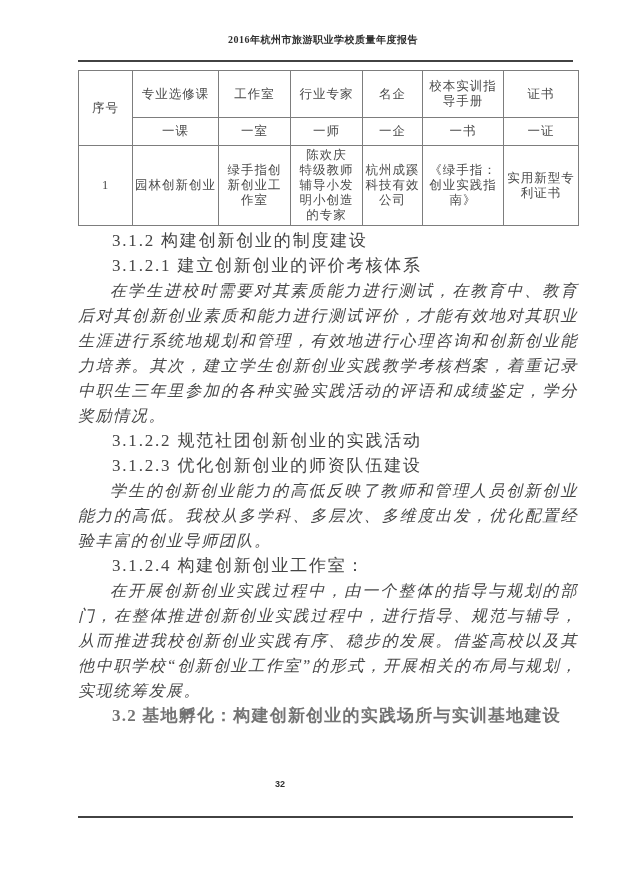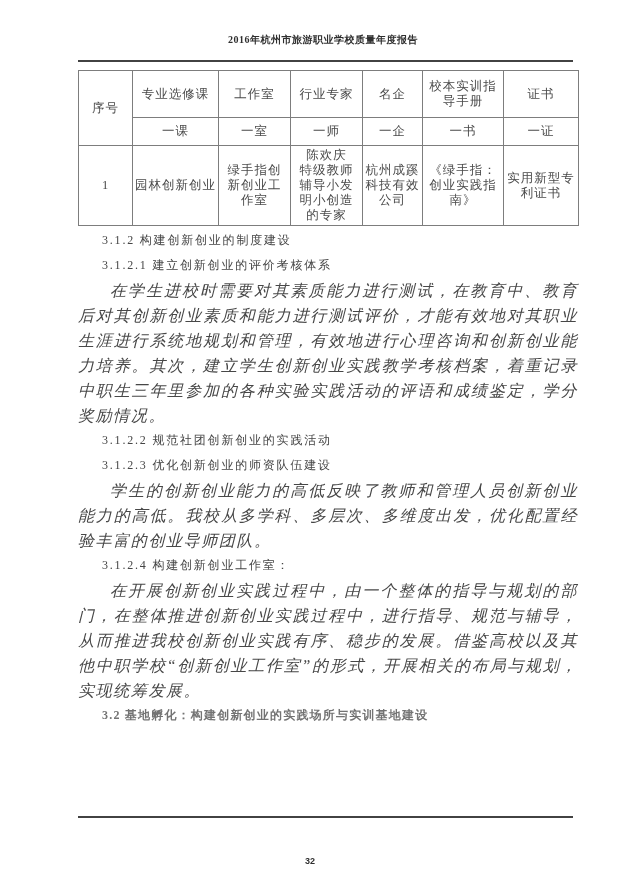--- a/index.html
+++ b/index.html
@@ -20,31 +20,31 @@
     border:1px solid #7d7d7d;font-weight:normal;font-size:12.5px;line-height:13px;
     text-align:center;vertical-align:middle;padding:2px;letter-spacing:1px;
   }
   tr.hdr1 th{height:42px;line-height:15px;}
   tr.hdr2 th{height:23px;}
   tr.datarow td{height:69px;line-height:15px;}
   .c0{width:54px}.c1{width:86px}.c2{width:72px}.c3{width:72px}.c4{width:60px}.c5{width:81px}.c6{width:75px}
   .pad-lg{padding-left:6px;padding-right:6px;}
   .prewrap{white-space:pre-line;}
   .sec-h{
-    font-size:12px;line-height:25px;letter-spacing:1.8px;text-indent:2em;margin:0;color:#454545;
+    font-size:17px;line-height:25px;letter-spacing:1.8px;text-indent:2em;margin:0;color:#454545;
   }
   .sec-h.bold{font-weight:bold;letter-spacing:1.2px;color:#737373;}
   .sec-p{
     font-size:16px;line-height:25px;letter-spacing:1.6px;text-indent:2em;
     text-align:justify;margin:0;color:#474747;font-style:italic;
   }
   .footer-rule{position:absolute;top:816px;left:78px;width:495px;height:2px;background:#424242;}
   .footer-num{
-    position:absolute;top:856px;left:0;width:560px;text-align:center;
-    font-size:9px;font-weight:bold;color:#2f2f2f;font-family:"Liberation Sans",sans-serif;margin-left:30px;
+    position:absolute;top:779px;left:0;width:560px;text-align:center;
+    font-size:9px;font-weight:bold;color:#2f2f2f;font-family:"Liberation Sans",sans-serif;
   }
 </style>
 </head>
 <body>
 
 <div class="page">
 
   <div class="header-title">2016年杭州市旅游职业学校质量年度报告</div>
   <div class="header-rule"></div>
 

